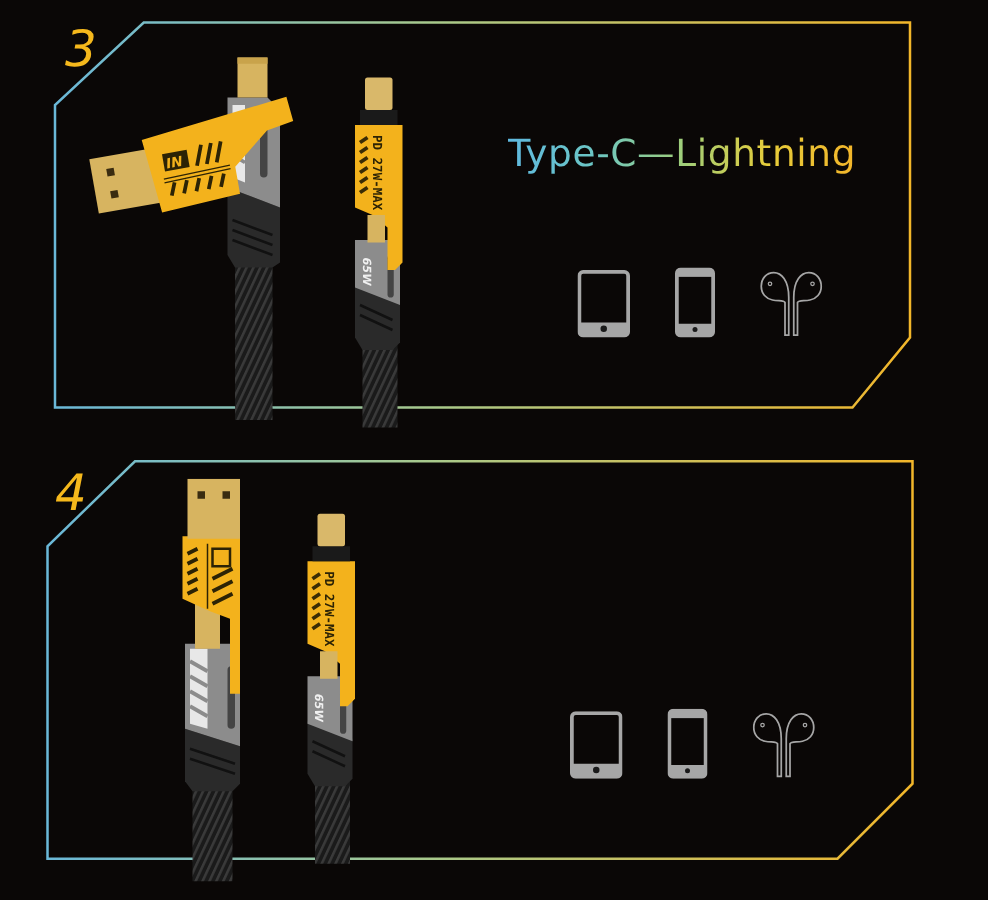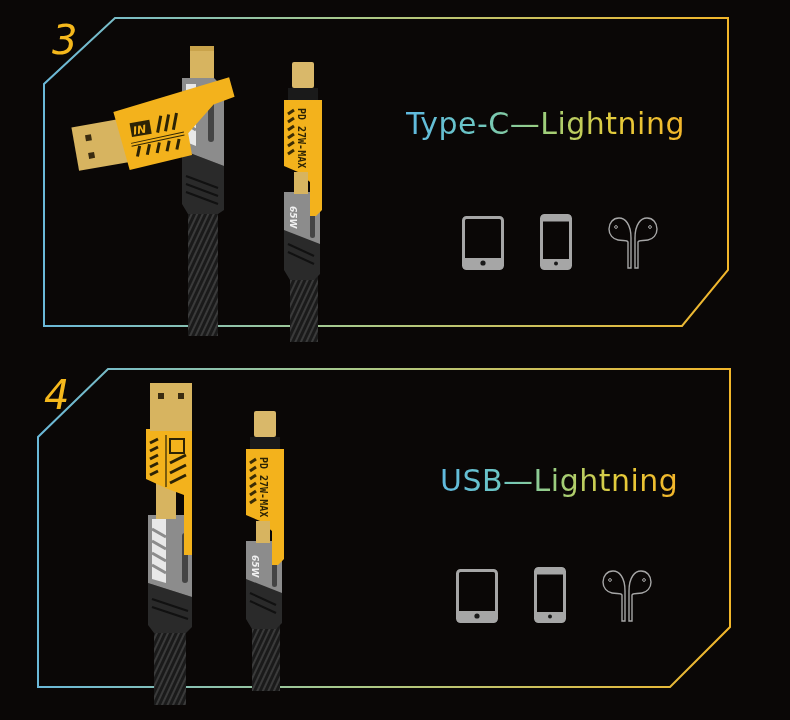--- a/index.html
+++ b/index.html
@@ -148,21 +148,20 @@
     <rect x="18" y="10" width="6" height="6" fill="#3a2c10"></rect>
     <rect x="38" y="10" width="6" height="6" fill="#3a2c10"></rect>
   </svg>
 
   <svg class="cable" width="60" height="300" style="left:242px;top:62px;">
     <use href="#lt-cable" x="4" y="22"></use>
     <text transform="translate(18 50) rotate(90)" font-size="10" font-weight="bold" fill="#2c2305" font-family="DejaVu Sans Mono, monospace">PD 27W-MAX</text>
     <text transform="translate(10 148) rotate(90)" font-size="9" font-weight="bold" font-style="italic" fill="#f0f0f0" font-family="DejaVu Sans, sans-serif">65W</text>
   </svg>
 
-  <div class="title" style="left:440px;top:118px;">USB—Lightning</div>
 
   <div class="devices" style="left:456px;top:222px;">
     <svg class="dev" width="42" height="54" viewBox="0 0 42 54">
       <rect x="1.5" y="1.5" width="39" height="51" rx="3" fill="none" stroke="#a6a6a6" stroke-width="3"></rect>
       <rect x="1.5" y="42" width="39" height="10.5" fill="#a6a6a6"></rect>
       <circle cx="21" cy="47" r="2.6" fill="#1a1a1a"></circle>
     </svg>
     <svg class="dev" width="32" height="56" viewBox="0 0 32 56">
       <rect x="1.5" y="1.5" width="29" height="53" rx="3" fill="none" stroke="#a6a6a6" stroke-width="3"></rect>
       <rect x="1.5" y="1.5" width="29" height="6" fill="#a6a6a6"></rect>

